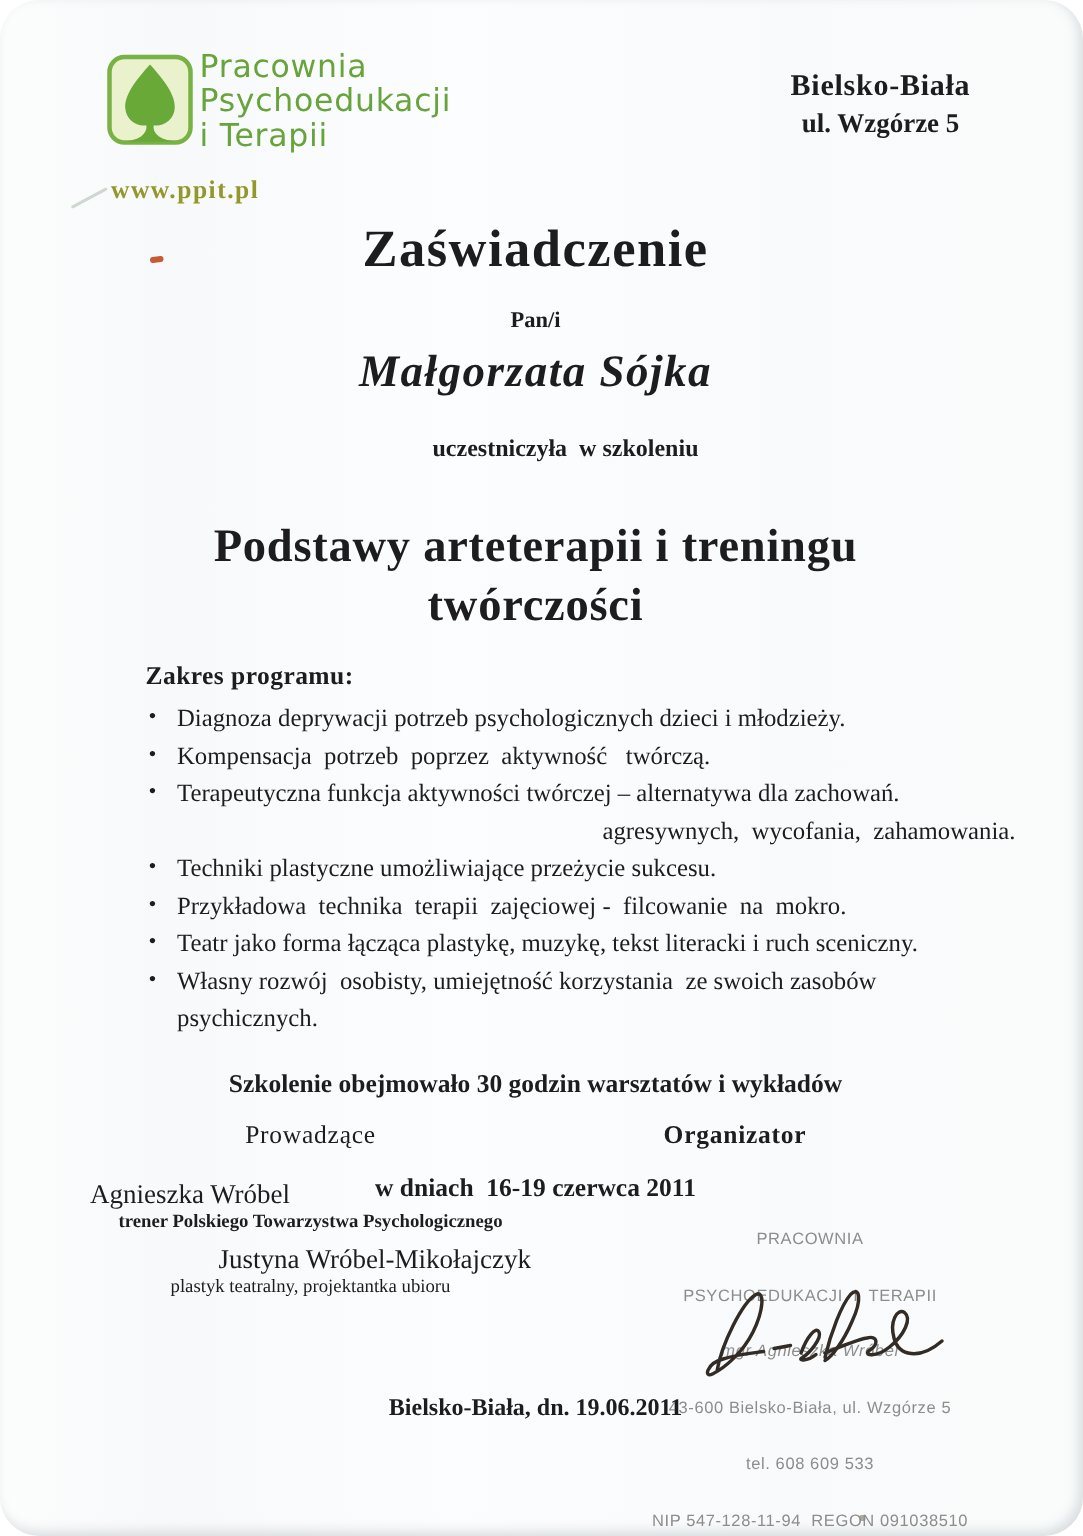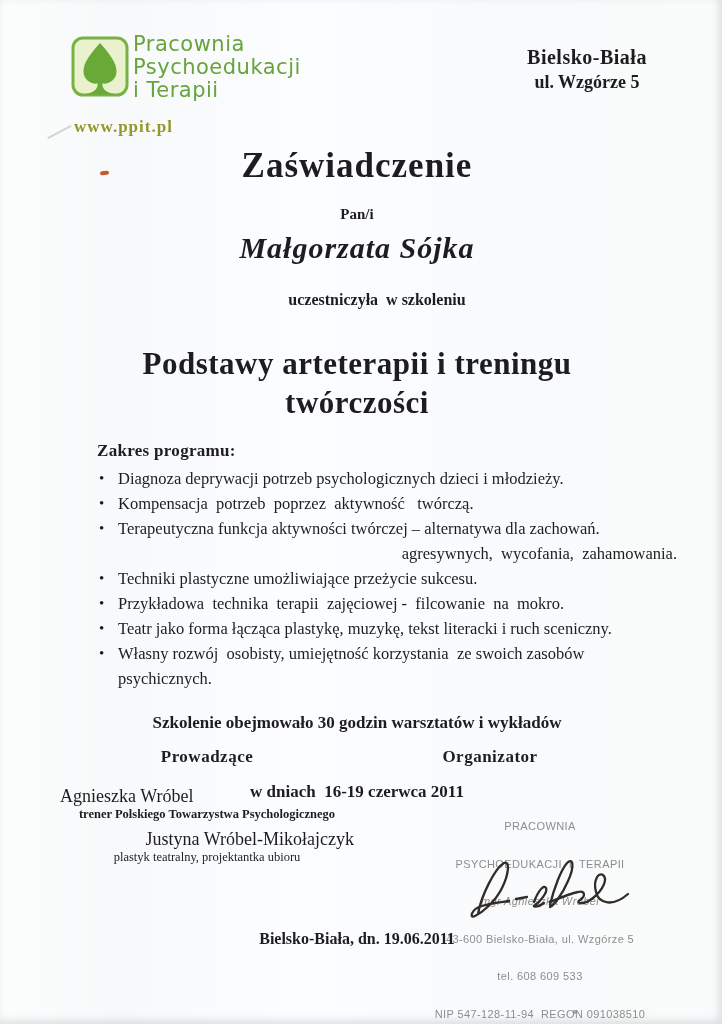--- a/index.html
+++ b/index.html
@@ -4,20 +4,21 @@
 <style>
   html,body{margin:0;padding:0;background:#ffffff;}
   .page{
     position:relative;
     width:722px;height:1024px;
     background:linear-gradient(90deg,#fcfdfd 0%,#f7f9fa 16%,#fcfdfe 42%,#f8fafb 72%,#fafcfc 100%);
     font-family:"Liberation Serif", serif;
     color:#1d1d20;
     overflow:hidden;
     box-shadow:inset -3px -3px 8px rgba(120,130,135,.25);
+    border-radius:26px;
   }
   
   .logo-box{position:absolute;left:71px;top:36px;width:58px;height:61px;}
   .logo-text{
     position:absolute;left:133px;top:33px;
     font-family:"DejaVu Sans", sans-serif;
     color:#67a43b;font-size:21px;line-height:23px;letter-spacing:.5px;
   }
   .website{
     position:absolute;left:74px;top:117px;
@@ -65,21 +66,21 @@
   .p-text{white-space:pre-wrap;}
   .p-cont{display:block;white-space:pre-wrap;text-align:right;}
   
   .summary{
     position:absolute;left:0;top:665px;width:714px;text-align:center;
     font-size:17px;font-weight:bold;line-height:23px;white-space:pre-wrap;
   }
   
   .leaders-heading{
     position:absolute;left:97px;top:747px;width:220px;text-align:center;
-    font-size:17px;font-weight:bold;letter-spacing:.5px;
+    font-size:17px;font-weight:normal;letter-spacing:.5px;
   }
   .organizer-heading{
     position:absolute;left:395px;top:747px;width:190px;text-align:center;
     font-size:17px;font-weight:bold;letter-spacing:.5px;
   }
   .leader-1-name{position:absolute;left:60px;top:786px;width:294px;text-align:left;font-size:18px;}
   .leader-1-role{position:absolute;left:60px;top:807px;width:294px;text-align:center;font-size:12.5px;font-weight:bold;}
   .leader-2-name{position:absolute;left:60px;top:829px;width:294px;text-align:right;font-size:18px;}
   .leader-2-role{position:absolute;left:60px;top:850px;width:294px;text-align:center;font-size:12.5px;}
   

